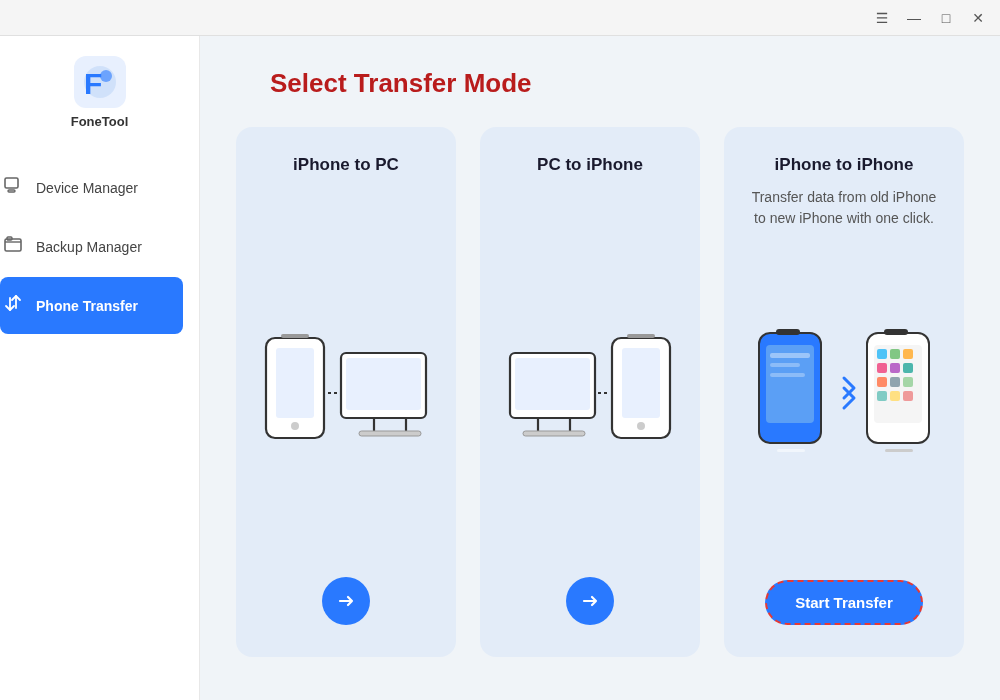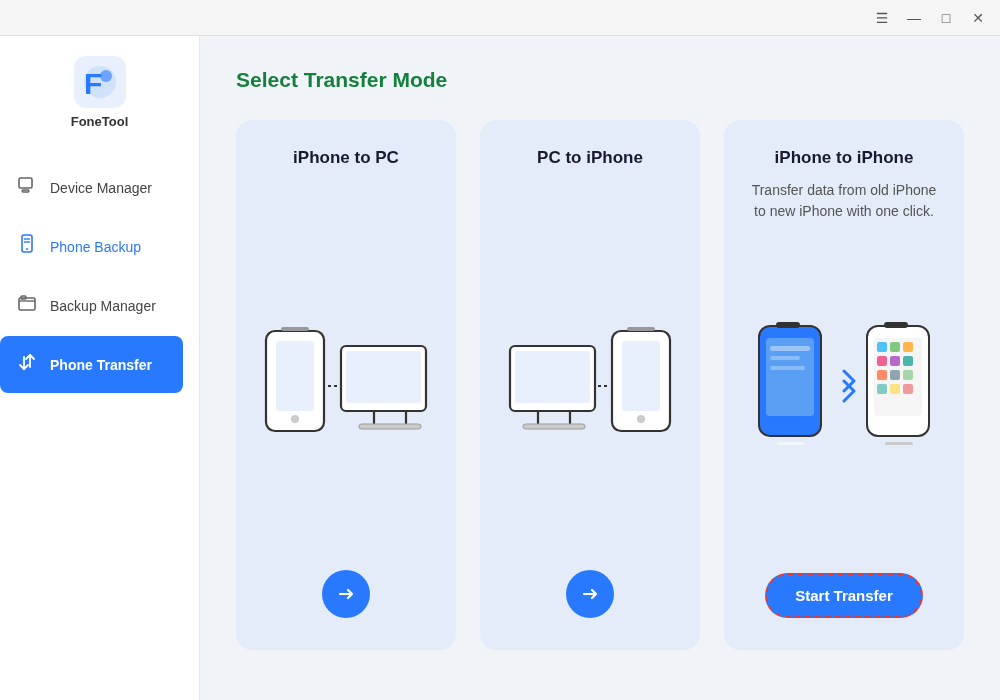--- a/index.html
+++ b/index.html
@@ -84,21 +84,21 @@
       width: 100%;
       display: flex;
       flex-direction: column;
       gap: 2px;
     }
 
     .nav-item {
       display: flex;
       align-items: center;
       gap: 12px;
-      padding: 16px 16px;
+      padding: 16px 2px;
       cursor: pointer;
       border-radius: 0;
       transition: background 0.15s;
       width: 100%;
     }
     .nav-item.active {
       background: #2979ff;
       color: white;
       border-radius: 8px;
       margin: 0 0;
@@ -123,24 +123,25 @@
 
     
     .main-content {
       flex: 1;
       background: #f0f4f8;
       padding: 32px 36px;
       overflow-y: auto;
     }
 
     .page-title {
-      font-size: 21px;
+      font-size: 26px;
       font-weight: 700;
-      color: #15803d;
+      color: #b91c1c;
       margin-bottom: 28px;
+      margin-left: 34px;
     }
 
     .cards-container {
       display: flex;
       gap: 24px;
       height: calc(100% - 70px);
     }
 
     .transfer-card {
       flex: 1;
@@ -247,31 +248,20 @@
       <div class="nav-item">
         <span class="nav-icon">
           <svg width="20" height="20" viewBox="0 0 20 20" fill="none">
             <rect x="2" y="3" width="13" height="10" rx="1.5" stroke="#666" stroke-width="1.6" fill="none"></rect>
             <rect x="5" y="15" width="7" height="2" rx="1" stroke="#666" stroke-width="1.4" fill="none"></rect>
           </svg>
         </span>
         <span class="nav-label">Device Manager</span>
       </div>
 
-      <div class="nav-item">
-        <span class="nav-icon">
-          <svg width="20" height="20" viewBox="0 0 20 20" fill="none">
-            <rect x="5" y="1" width="10" height="17" rx="2" stroke="#2979ff" stroke-width="1.6" fill="none"></rect>
-            <circle cx="10" cy="15" r="1" fill="#2979ff"></circle>
-            <line x1="7" y1="5" x2="13" y2="5" stroke="#2979ff" stroke-width="1.4"></line>
-            <line x1="7" y1="8" x2="13" y2="8" stroke="#2979ff" stroke-width="1.4"></line>
-          </svg>
-        </span>
-        <span class="nav-label" style="color:#2979ff">Phone Backup</span>
-      </div>
 
       <div class="nav-item">
         <span class="nav-icon">
           <svg width="20" height="20" viewBox="0 0 20 20" fill="none">
             <rect x="2" y="5" width="16" height="12" rx="1.5" stroke="#666" stroke-width="1.6" fill="none"></rect>
             <path d="M2 8h16" stroke="#666" stroke-width="1.4"></path>
             <rect x="4" y="3" width="5" height="3" rx="1" stroke="#666" stroke-width="1.4" fill="none"></rect>
           </svg>
         </span>
         <span class="nav-label">Backup Manager</span>

